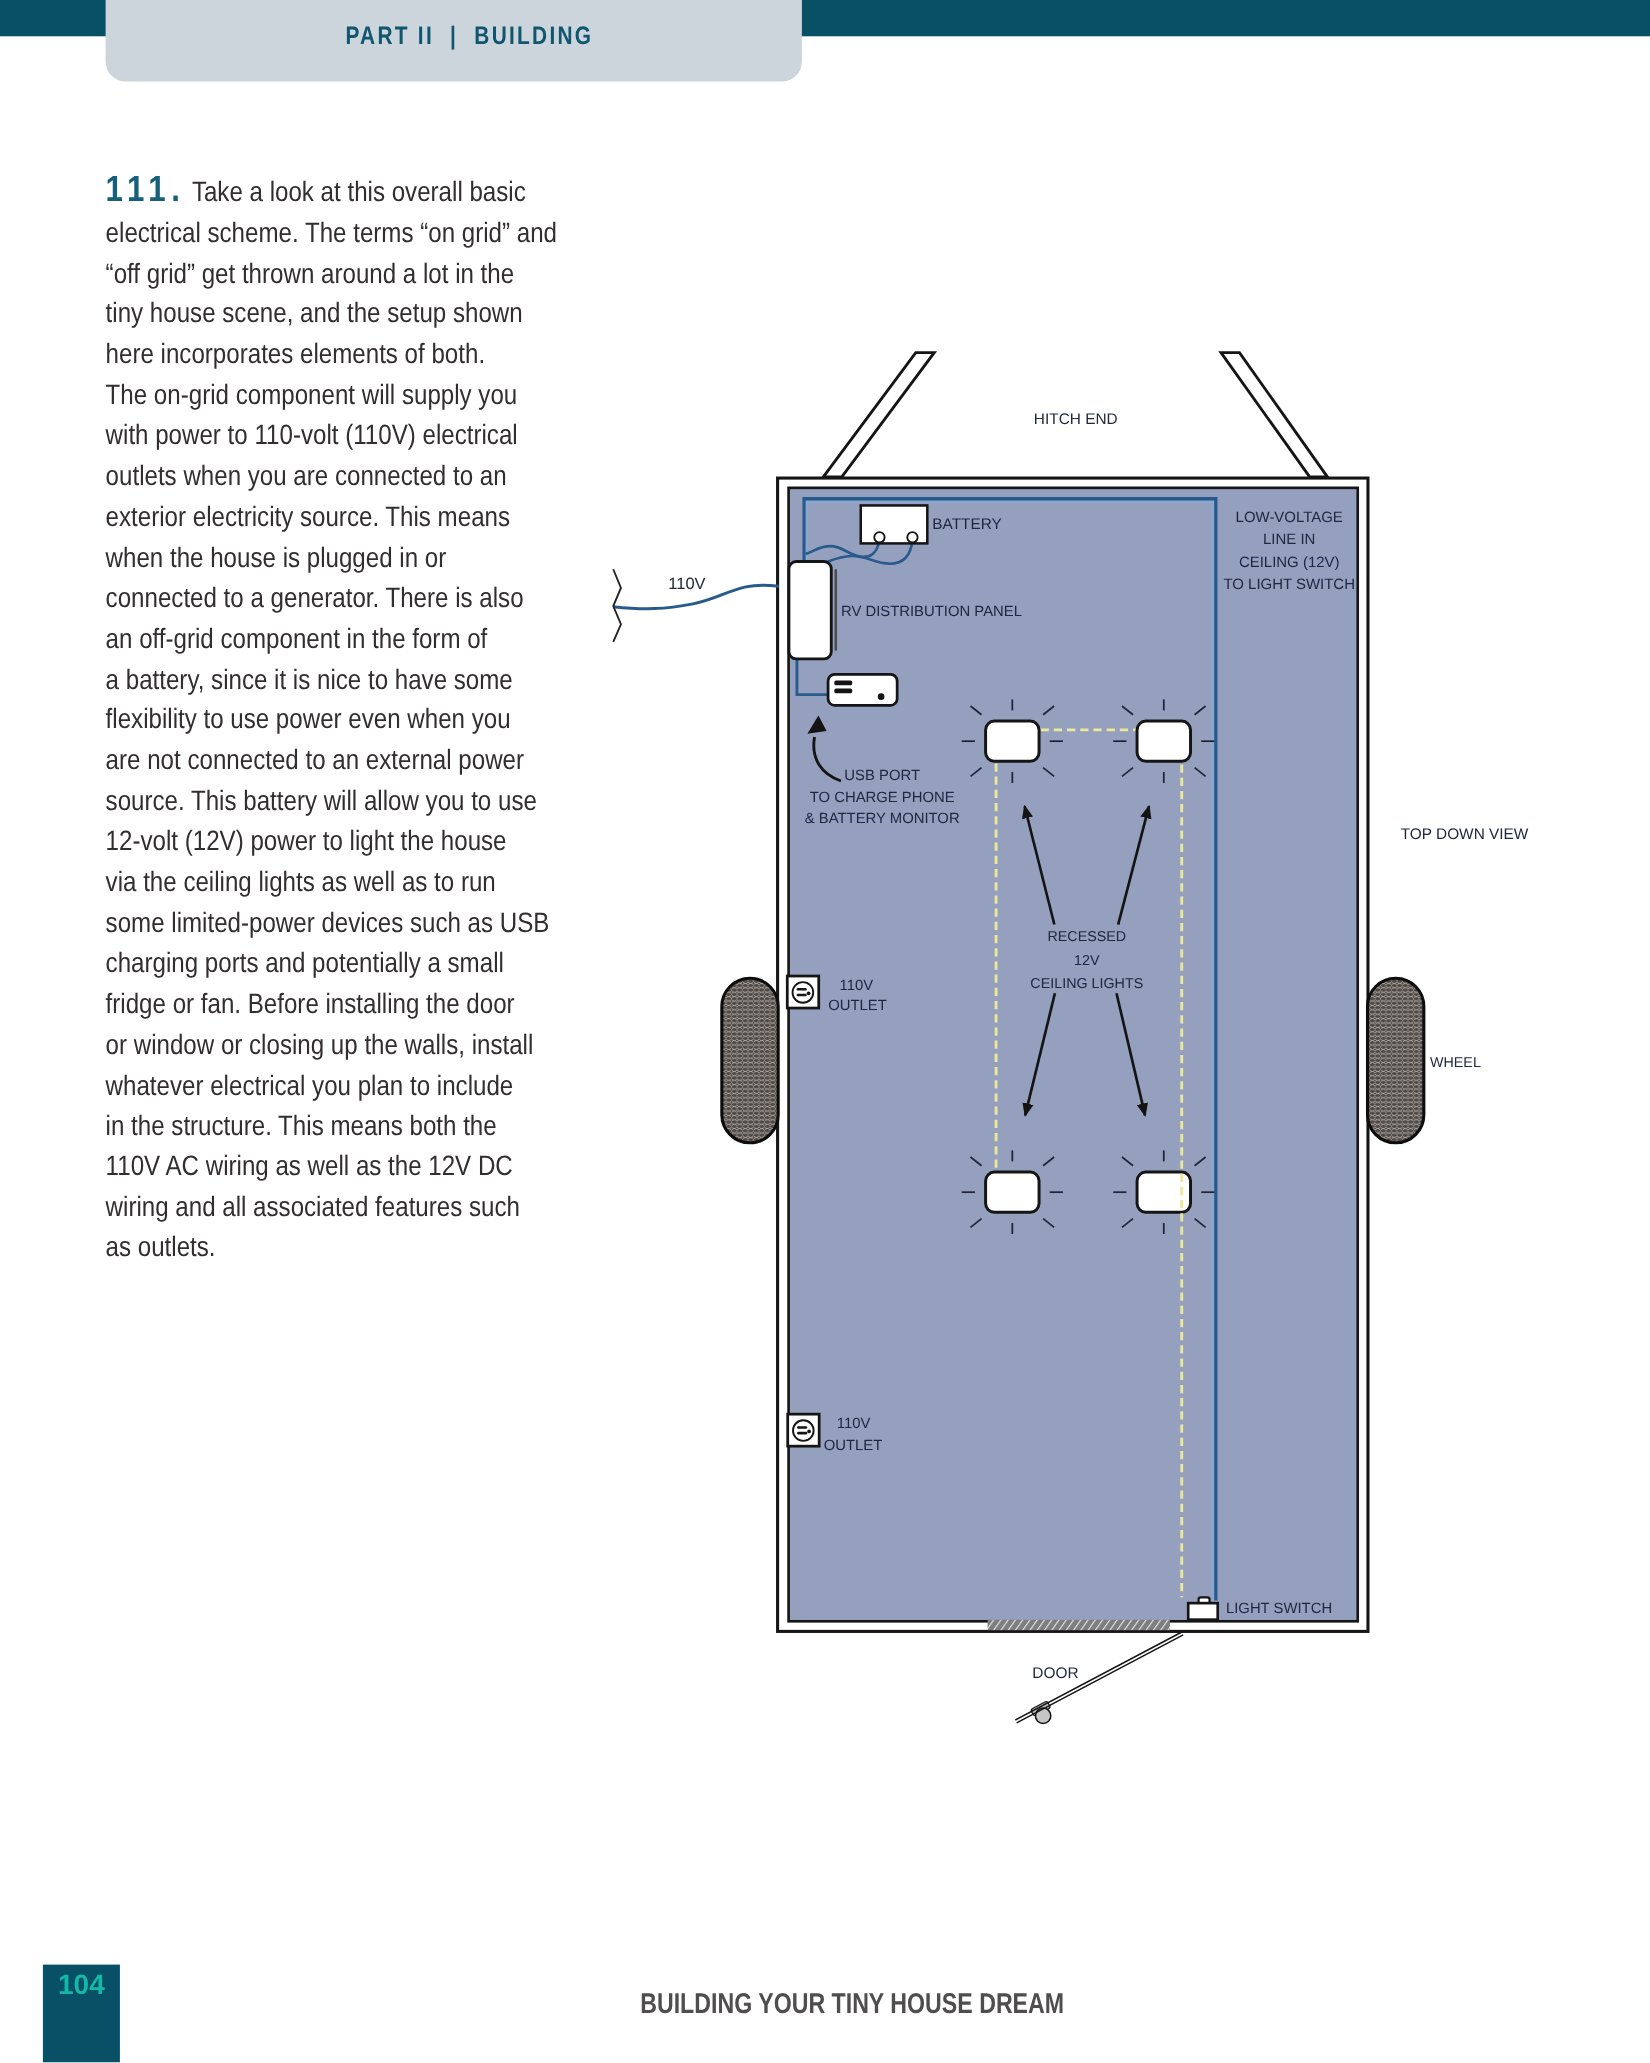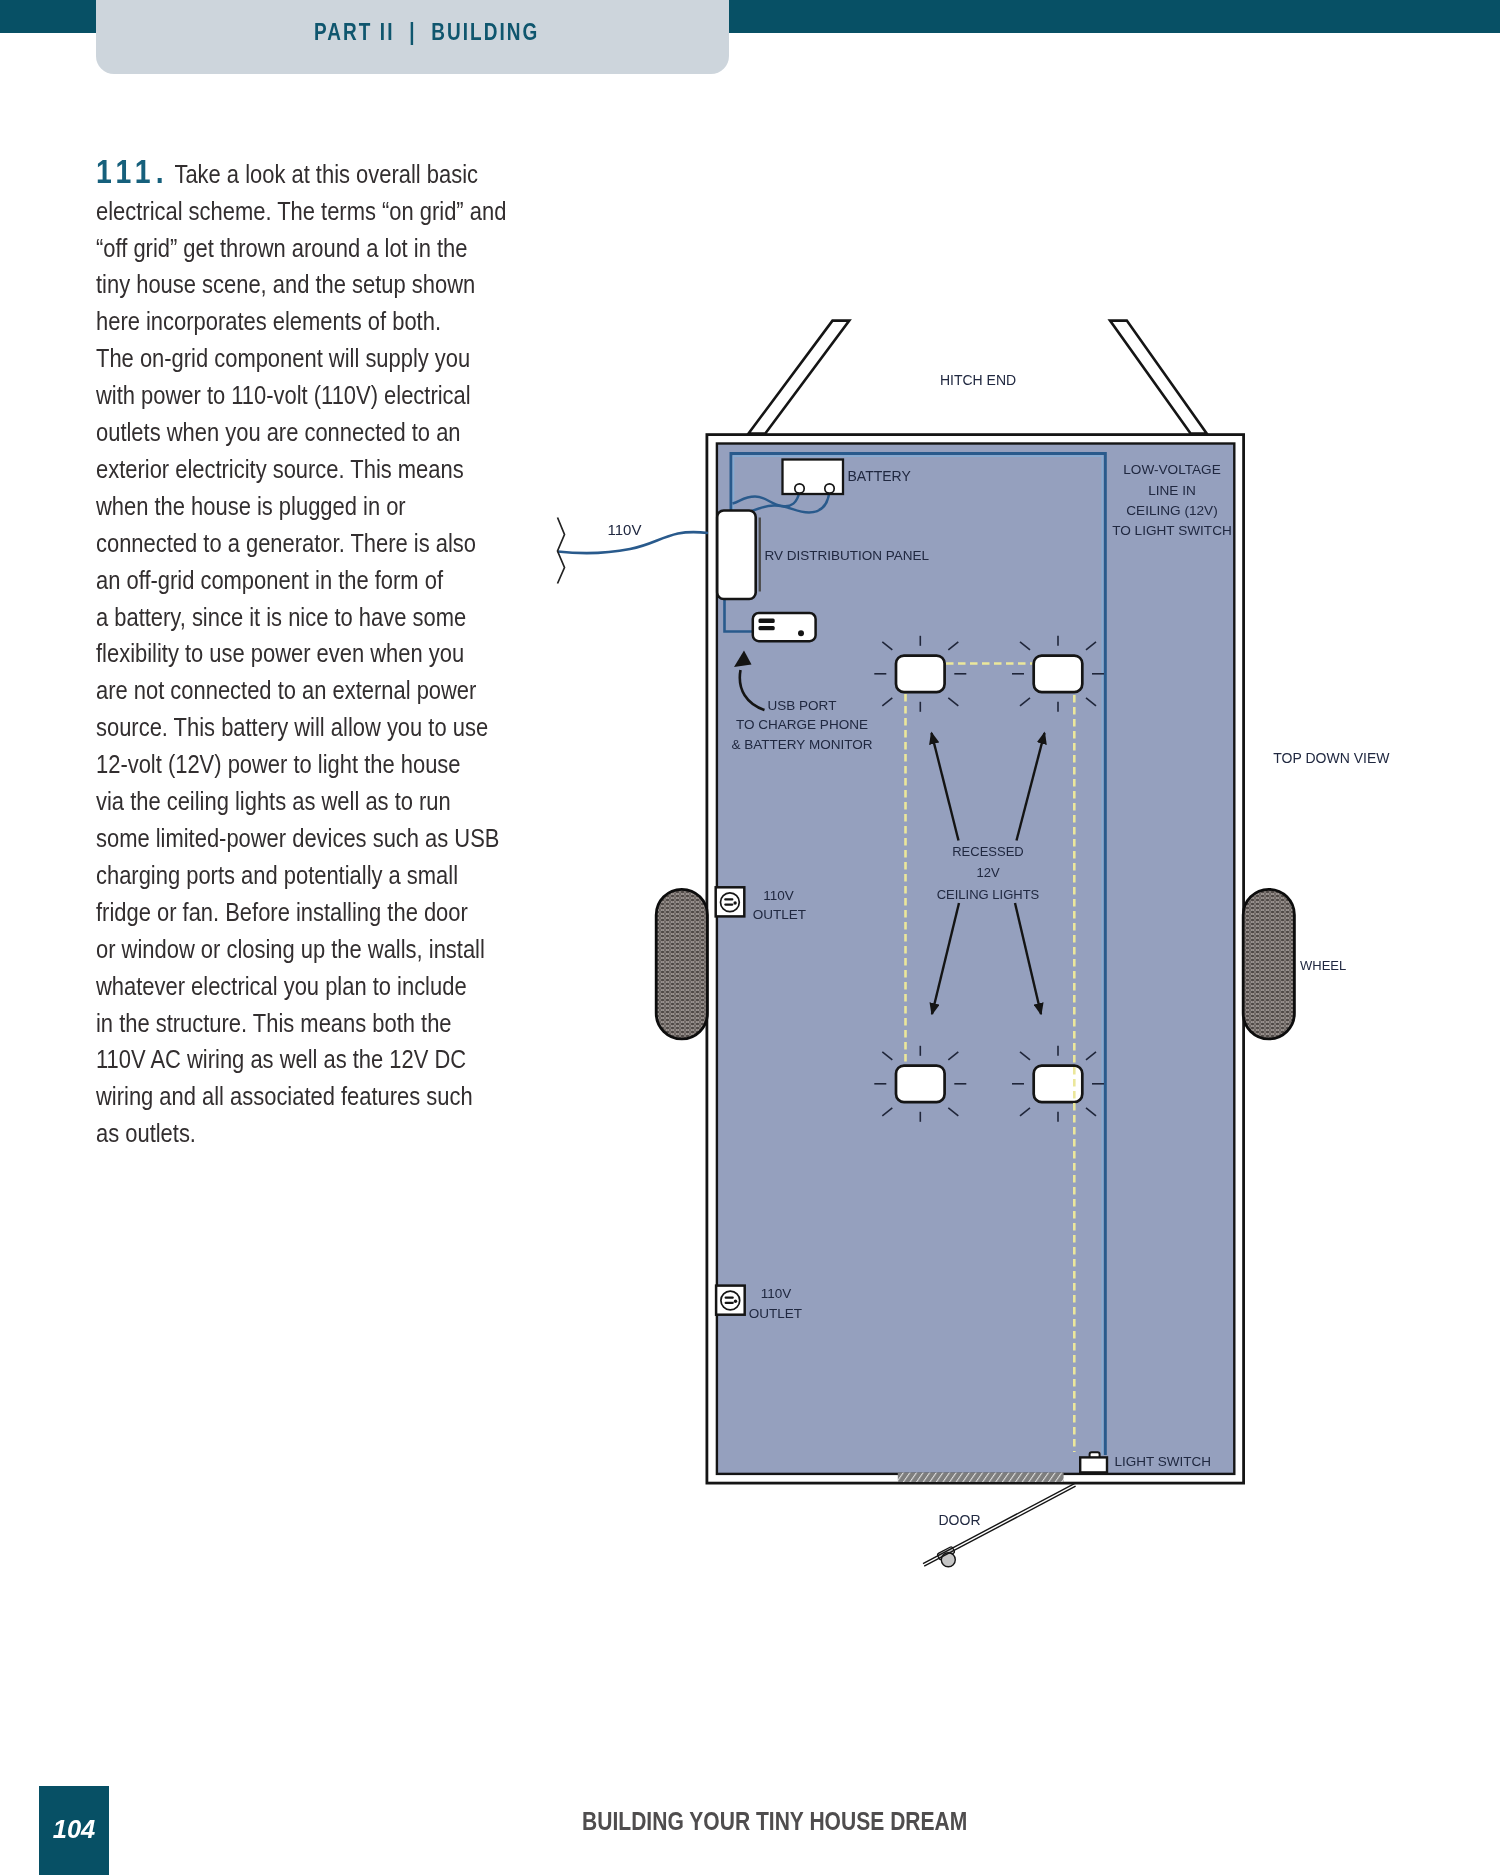--- a/index.html
+++ b/index.html
@@ -9,21 +9,21 @@
   #headbox{position:absolute;left:96px;top:0;width:633px;height:74px;background:#cdd5dc;
        border-radius:0 0 18px 18px;}
   #headtxt{position:absolute;left:314px;top:19px;transform:scaleX(0.825);transform-origin:left top;
        font-size:23px;font-weight:bold;letter-spacing:2.5px;color:#0f566e;line-height:1.2;white-space:nowrap;}
   #para{position:absolute;left:96px;top:153.7px;font-size:25.5px;line-height:36.9px;
        color:#322e2f;transform:scaleX(0.86);transform-origin:left top;white-space:nowrap;}
   .num{font-size:33px;font-weight:bold;color:#16607c;letter-spacing:6px;}
   #footer{position:absolute;left:582px;top:1806px;font-size:26px;font-weight:bold;
        color:#4f4d4e;transform:scaleX(0.81);transform-origin:left top;line-height:1.2;white-space:nowrap;}
   #pagenum{position:absolute;left:39px;top:1786px;width:70px;height:89px;background:#075065;}
-  #pagenum div{margin-top:29px;text-align:center;font-size:25.5px;font-weight:bold;color:#ffffff;font-style:italic;}
+  #pagenum div{margin-top:5px;text-align:center;font-size:25.5px;font-weight:bold;color:#14b8a6;}
   svg{position:absolute;left:0;top:0;}
   text{font-family:"Liberation Sans",sans-serif;fill:#202840;}
 </style>
 </head>
 <body>
 <div id="topbar"></div>
 <div id="headbox"></div>
 <div id="headtxt">PART II &nbsp;|&nbsp; BUILDING</div>
 <div id="para"><span class="num">111.</span> Take a look at this overall basic<br>
 electrical scheme. The terms “on grid” and<br>

